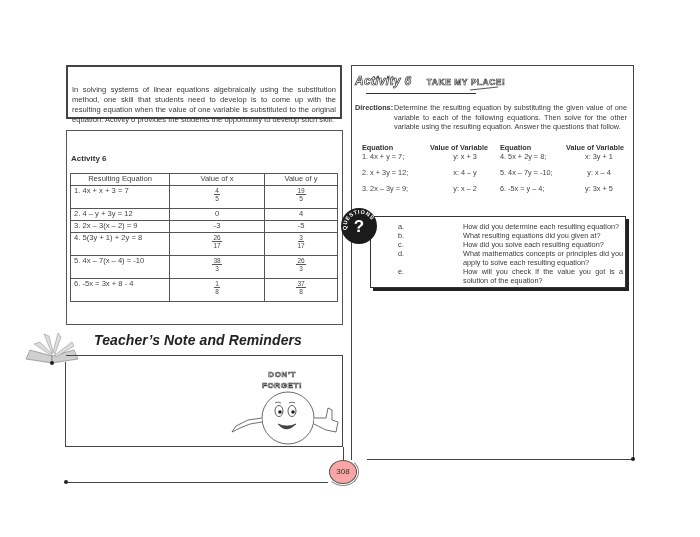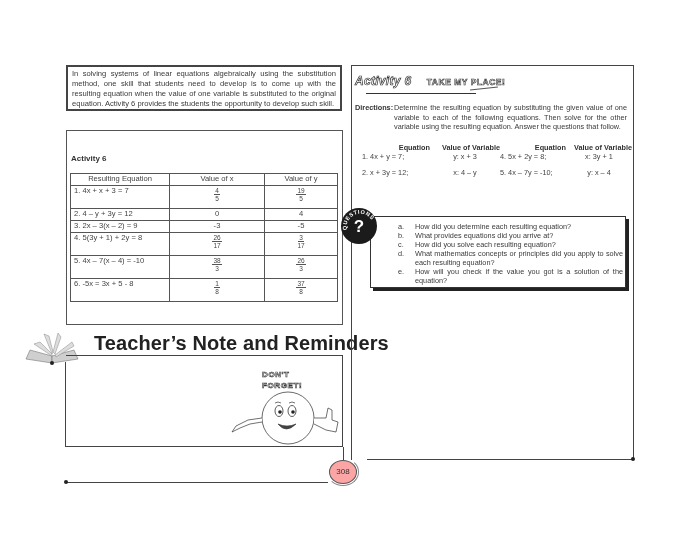--- a/index.html
+++ b/index.html
@@ -1,22 +1,22 @@
 <!DOCTYPE html>
 <html><head>
 <meta charset="utf-8">
 <style>
   html, body { margin:0; padding:0; background:#fff; }
   body { width:700px; height:537px; position:relative; overflow:hidden;
          font-family:"Liberation Sans", sans-serif; color:#333; }
   .abs { position:absolute; }
 
   
-  #intro { left:66px; top:65px; width:276px; height:46px; border:2px solid #444;
-           padding:2px 4px; box-sizing:border-box; font-size:7.6px; line-height:10px;
+  #intro { left:66px; top:65px; width:276px; height:54px; border:2px solid #444;
+           padding:18px 4px; box-sizing:border-box; font-size:7.6px; line-height:10px;
            text-align:justify; color:#3a3a3a; }
 
   
   #answer-panel { left:66px; top:130px; width:277px; height:195px; border:1px solid #555;
                   box-sizing:border-box; }
   #ak-title { position:absolute; left:0; right:0; top:4px; text-align:center;
               font-weight:bold; font-size:8px; color:#333; }
   #ak-activity { position:absolute; left:4px; top:23px; font-weight:bold; font-size:8px; color:#333; }
   #ak-table { position:absolute; left:3px; top:42px; width:268px; border-collapse:collapse;
               font-size:7.6px; color:#444; }
@@ -24,21 +24,21 @@
   #ak-table th { font-weight:normal; text-align:center; height:11px; }
   #ak-table td.c { text-align:center; }
   #ak-table td { height:11px;margin-left:16px; }
   #ak-table tr.tall td { height:22px; }
   .frac { display:inline-flex; flex-direction:column; align-items:center; font-size:6.5px; line-height:7px; }
   .frac .num { border-bottom:1px solid #555; padding:0 1px; }
   .col1 { width:92px; }
   .col2 { width:88px; }
 
   
-  #tn-title { left:94px; top:332px; font-size:20px; font-weight:bold; 
+  #tn-title { left:94px; top:332px; font-size:14px; font-weight:bold; font-style:italic;
               color:#222; letter-spacing:0.1px; }
   #tn-box { left:66px; top:355px; width:277px; height:92px; border:1px solid #444; border-left:none; box-sizing:border-box; }
   #tn-left-line { left:65px; top:362px; width:1px; height:85px; background:#444; }
   #bottom-line { left:66px; top:482px; width:262px; height:1px; background:#444; }
   #bottom-dot { left:64px; top:480px; width:4px; height:4px; border-radius:50%; background:#222; }
 
   
   #right-panel { left:351px; top:65px; width:283px; height:395px; border:1px solid #444;
                  border-bottom:none; box-sizing:border-box; }
   #right-bottom { left:367px; top:459px; width:267px; height:1px; background:#444; }
@@ -50,44 +50,44 @@
   #act-sub { font-size:8.5px; font-weight:bold; color:#fff; -webkit-text-stroke:0.6px #333;
              letter-spacing:0.5px; margin-left:11px; }
   #act-underline { left:366px; top:93px; width:110px; height:1px; background:#333; }
   #act-underline2 { left:470px; top:88px; width:28px; height:1px; background:#555; transform:rotate(-6deg); }
 
   #directions { left:355px; top:103px; width:272px; font-size:7.3px; line-height:9.5px; color:#3a3a3a; text-align:justify; }
   #directions b { color:#333; }
   #dir-body { display:block; padding-left:39px; margin-top:-9.5px; text-indent:0; }
 
   #eq-table { left:362px; top:142px; width:270px; font-size:7.3px; color:#444; border-collapse:collapse; }
-  #eq-table th { font-weight:bold; color:#333; text-align:right; padding:0; height:10px; }
+  #eq-table th { font-weight:bold; color:#333; text-align:left; padding:0; height:10px; }
   #eq-table td { padding:0; height:16px; vertical-align:top; }
   #eq-table td.v { text-align:center; }
 
   
   #q-box { left:370px; top:216px; width:256px; height:72px; border:1px solid #333; box-sizing:border-box;
            box-shadow:3px 3px 0 #222; background:#fff; }
   #q-list { position:absolute; left:27px; top:5px; width:225px; font-size:7.3px; line-height:9px; color:#3a3a3a; }
   .q-item { display:flex; }
   .q-letter { width:17px; flex:none; }
-  .q-text { flex:1; text-align:justify; }
+  .q-text { flex:1; text-align:justify;margin-left:48px; }
   #q-badge { left:341px; top:208px; width:36px; height:36px; border-radius:50%; background:#1b1b1b; }
   #q-mark { position:absolute; left:0; right:0; top:9px; text-align:center; color:#fff; font-weight:bold; font-size:17px; }
   #q-arc { position:absolute; left:0; top:0; }
 
   
   #page-num { left:329px; top:460px; width:28px; height:24px; border:1px solid #555; border-radius:50%;
               box-sizing:border-box; font-size:8px; text-align:center; line-height:22px; color:#333; background:#fca5a5; }
   #page-num-ring { left:327px; top:458px; width:32px; height:28px; border:1px solid #888; border-radius:50%;
                    box-sizing:border-box; border-left-color:transparent; border-top-color:transparent; }
   #center-line { left:343px; top:447px; width:1px; height:13px; background:#444; }
 
   
-  #dont-forget { left:262px; top:369px; font-size:8px; font-weight:bold; color:#fff;
+  #dont-forget { left:262px; top:369px; text-align:center; font-size:8px; font-weight:bold; color:#fff;
                  -webkit-text-stroke:0.6px #333; line-height:11px; letter-spacing:0.6px; }
 </style>
 </head>
 <body>
 
 <div id="intro" class="abs">In solving systems of linear equations algebraically using the substitution method, one skill that students need to develop is to come up with the resulting equation when the value of one variable is substituted to the original equation. Activity 6 provides the students the opportunity to develop such skill.</div>
 
 <div id="answer-panel" class="abs">
   <div id="ak-activity">Activity 6</div>
   <table id="ak-table">
@@ -136,21 +136,21 @@
           <td class="c"><span class="frac">
               <span class="num">38</span>
               <span>3</span>
             </span></td>
           <td class="c"><span class="frac">
               <span class="num">26</span>
               <span>3</span>
             </span></td>
         </tr>
         <tr class="tall">
-          <td>6.  -5x = 3x + 5 - 8</td>
+          <td>6.  -5x = 3x + 8 - 4</td>
           <td class="c"><span class="frac">
               <span class="num">1</span>
               <span>8</span>
             </span></td>
           <td class="c"><span class="frac">
               <span class="num">37</span>
               <span>8</span>
             </span></td>
         </tr>
       </tbody>
@@ -219,32 +219,38 @@
         <td class="v">y: x + 3</td>
         <td>4.  5x + 2y = 8;</td>
         <td class="v">x: 3y + 1</td>
       </tr>
       <tr>
         <td>2.  x + 3y = 12;</td>
         <td class="v">x: 4 – y</td>
         <td>5.  4x – 7y = -10;</td>
         <td class="v">y: x – 4</td>
       </tr>
+      <tr>
+        <td>3.  2x – 3y = 9;</td>
+        <td class="v">y: x – 2</td>
+        <td>6.  -5x = y – 4;</td>
+        <td class="v">y: 3x + 5</td>
+      </tr>
     </tbody>
 </table>
 
 <div id="q-box" class="abs">
   <div id="q-list">
       <div class="q-item">
         <span class="q-letter">a.</span>
         <span class="q-text">How did you determine each resulting equation?</span>
       </div>
       <div class="q-item">
         <span class="q-letter">b.</span>
-        <span class="q-text">What provides equations did you arrive at?</span>
+        <span class="q-text">What resulting equations did you given at?</span>
       </div>
       <div class="q-item">
         <span class="q-letter">c.</span>
         <span class="q-text">How did you solve each resulting equation?</span>
       </div>
       <div class="q-item">
         <span class="q-letter">d.</span>
         <span class="q-text">What mathematics concepts or principles did you apply to solve each resulting equation?</span>
       </div>
       <div class="q-item">

